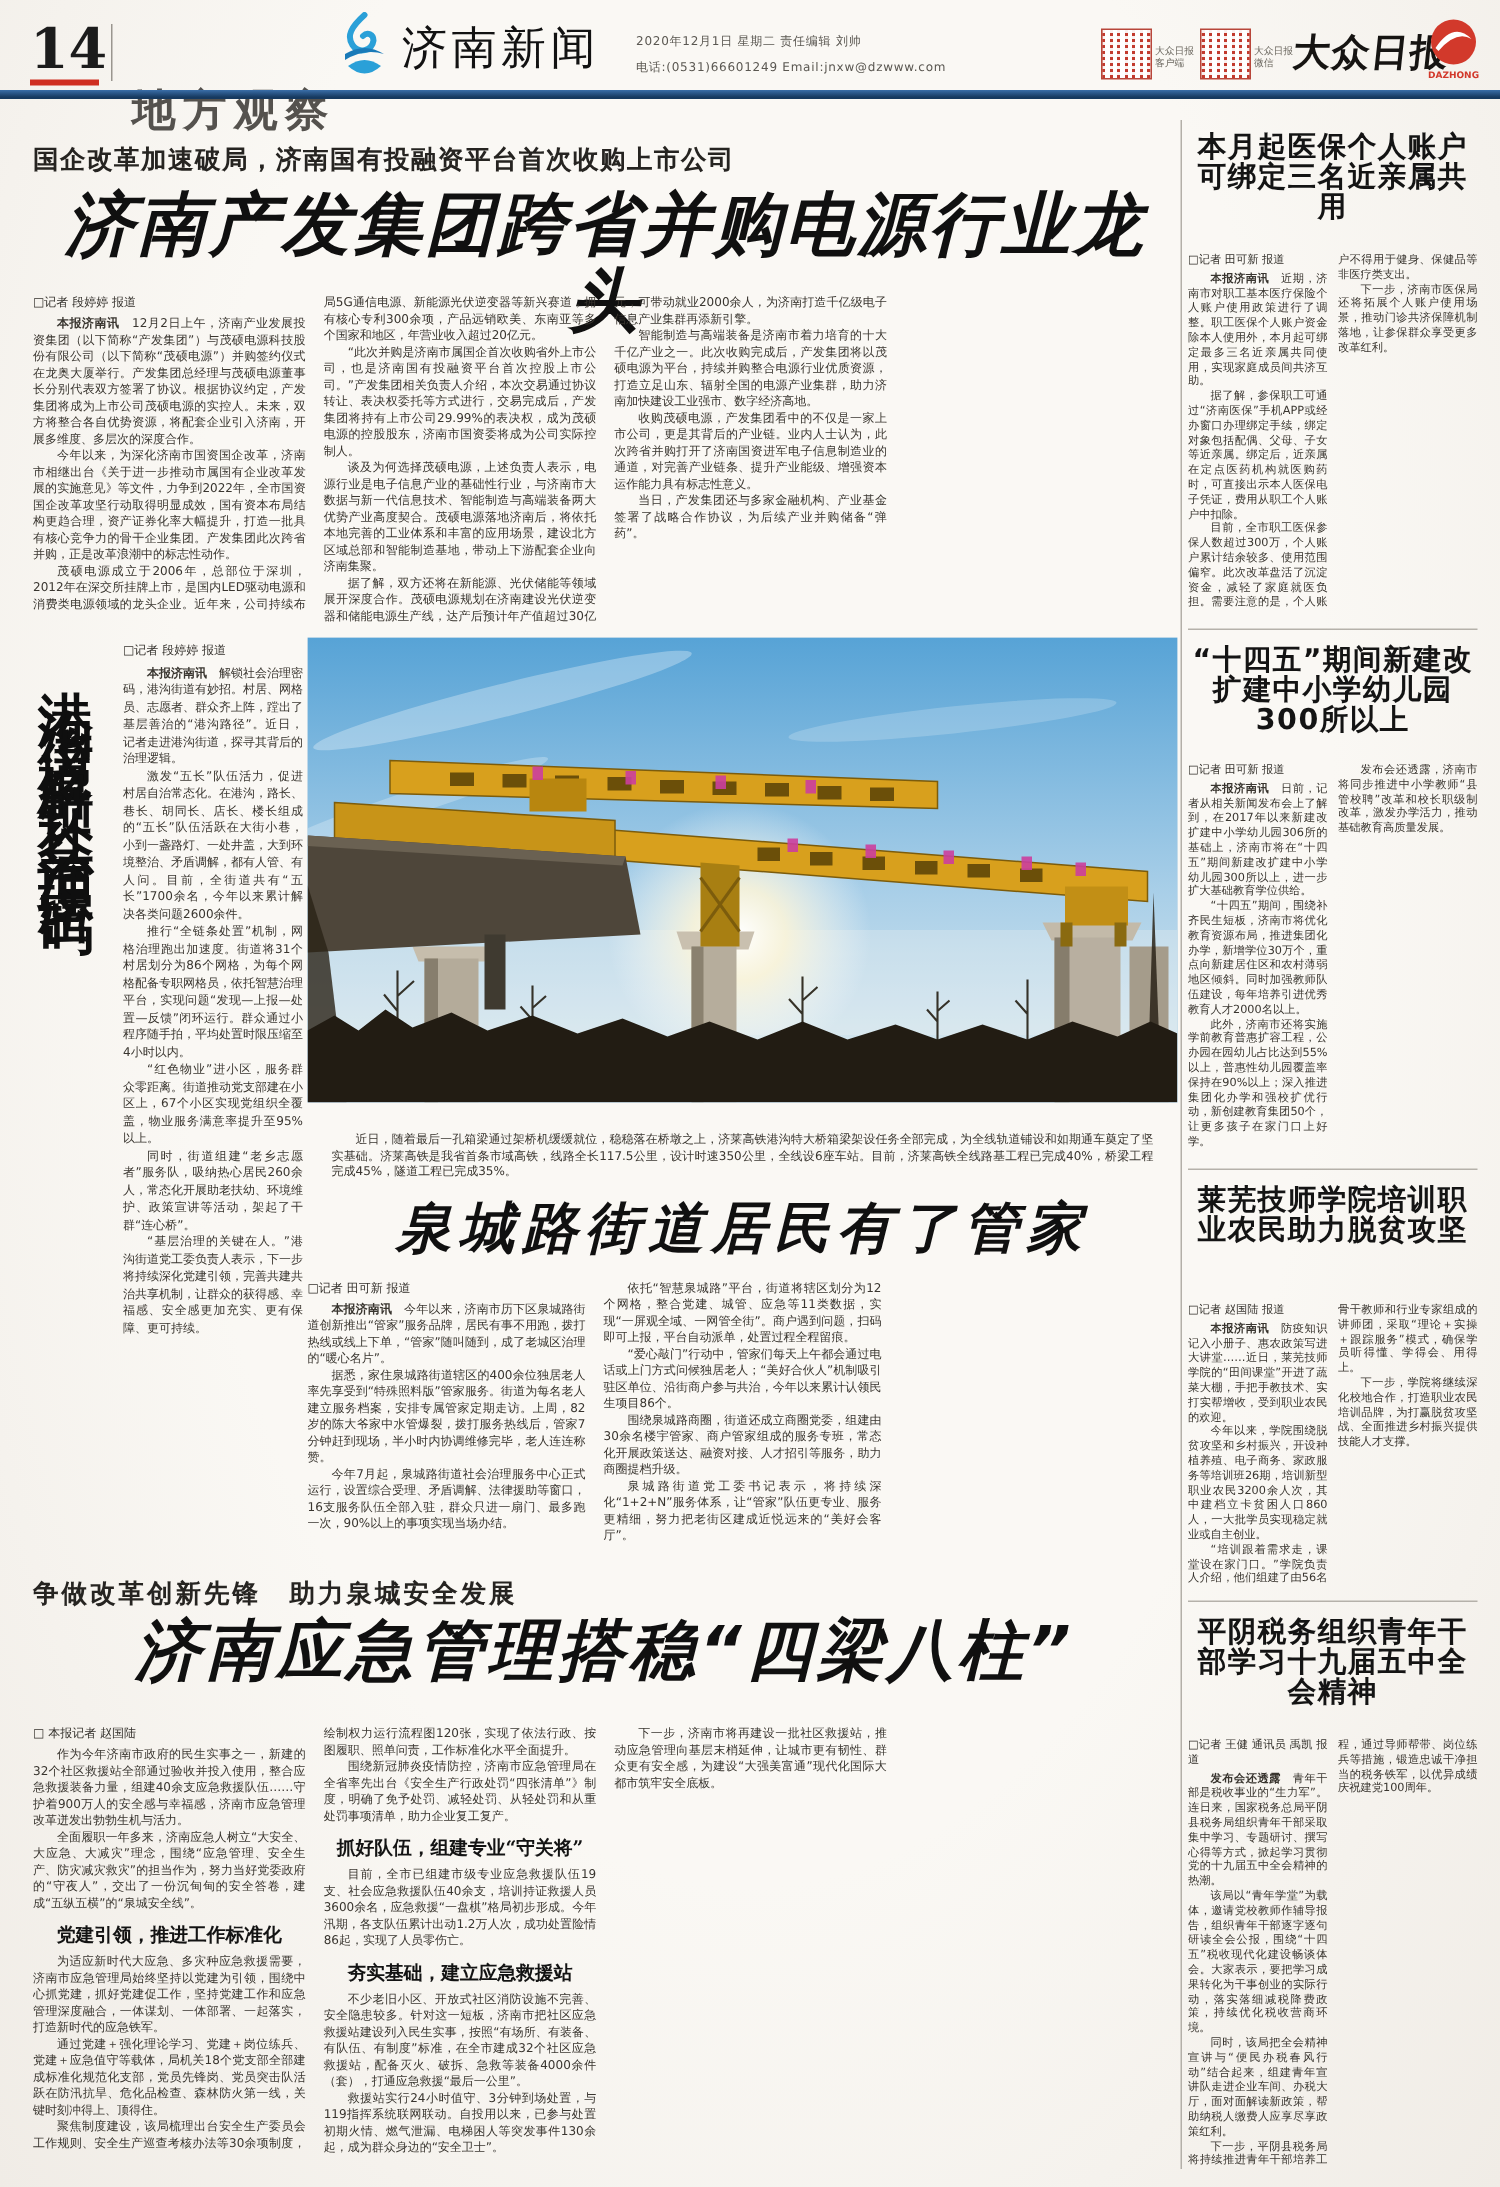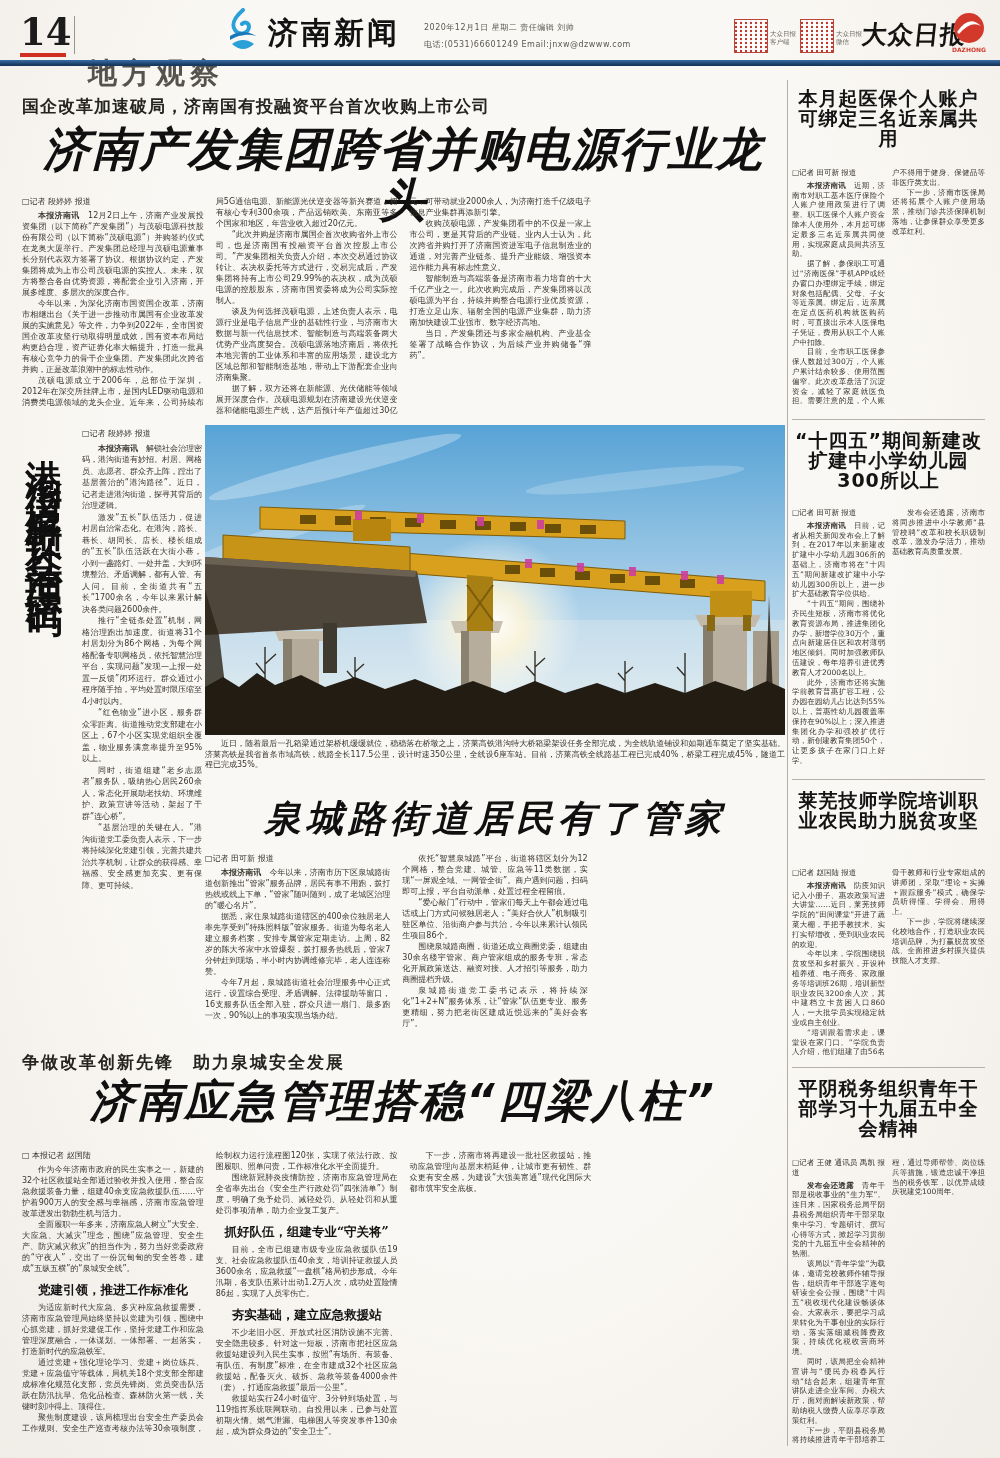--- a/index.html
+++ b/index.html
@@ -5,21 +5,21 @@
   html,body{margin:0;padding:0;background:#e8e5e0;}
   .page{position:relative;width:1000px;height:1458px;margin:0 auto;overflow:hidden;
         background:radial-gradient(ellipse at 50% 38%, #faf8f4 55%, #f0ece6 100%);
         font-family:"DejaVu Sans","Liberation Sans",sans-serif;color:#2e2c29;}
   .abs{position:absolute;}
   
   .pagenum{font-family:"DejaVu Serif","Liberation Serif",serif;font-size:37px;font-weight:bold;color:#1c1c1c;line-height:1;}
   .red-bar{background:#cf2e21;height:4px;width:46px;}
   .vrule{width:1px;background:#9a968f;}
   .section-title{font-size:29px;color:#55524e;letter-spacing:5px;font-weight:600;line-height:1;}
-  .edition-title{font-size:30px;color:#121212;font-weight:700;letter-spacing:3px;line-height:1;}
+  .edition-title{font-size:30px;color:#121212;font-weight:400;letter-spacing:3px;line-height:1;}
   .mast-small{font-size:8px;color:#5a5751;letter-spacing:.5px;line-height:1;margin-left:24px;}
   .blue-rule{left:0;top:60px;width:1000px;height:6px;background:linear-gradient(180deg,#3a6ea8 0%,#16395f 80%);}
   .qr{width:32px;height:32px;border:1px solid #b8463a;background:
       repeating-linear-gradient(0deg,#c23a2e 0 2px,rgba(255,255,255,.92) 2px 4px),
       repeating-linear-gradient(90deg,#c23a2e 0 2px,#fff 2px 5px);background-blend-mode:lighten;}
   .qr-label{font-size:6.5px;color:#6b675f;line-height:8px;}
   .brand{font-family:"DejaVu Serif","Liberation Serif",serif;font-size:25px;font-weight:bold;color:#161412;
          transform:skewX(-6deg);letter-spacing:1px;line-height:1;}
   
   .kicker{font-family:"DejaVu Serif","Liberation Serif",serif;font-weight:bold;color:#262421;text-align:left;}
@@ -33,21 +33,21 @@
   .flow-byline{margin:0 0 3px 0;text-indent:0;color:#34312c;}
   .flow-sub{font-family:"DejaVu Serif","Liberation Serif",serif;font-weight:bold;font-size:12.5px;
             text-align:center;margin:10px 0 7px;color:#131313;break-inside:avoid;}
   .lead-body{font-size:8px;line-height:11px;column-count:4;column-gap:12px;}
   .qcl-body{font-size:8px;line-height:11px;column-count:3;column-gap:12px;}
   .em-body{font-size:8px;line-height:11px;column-count:4;column-gap:12px;}
   .narrow-body{font-size:8px;line-height:11.5px;overflow:hidden;text-align:justify;color:#39352f;}
   .side-body{font-size:7.5px;line-height:9.8px;column-count:2;column-gap:7px;}
   .hsep{height:1px;background:#b5b1aa;}
   .caption-byline{font-size:8px;color:#39352f;text-align:right;margin:0 0 2px 0;}
-  .caption-text{font-size:8px;line-height:10.5px;text-align:justify;color:#39352f;margin:0;text-indent:2em;}
+  .caption-text{font-size:8px;line-height:10.5px;text-align:justify;color:#39352f;margin:16px;text-indent:2em;}
   .photo-frame{overflow:hidden;background:#9cc4e0;}
 </style>
 </head>
 <body>
 
 <div class="page">
 
   <div class="abs pagenum" style="left:20px;top:14px;">14</div>
   <div class="abs red-bar" style="left:20px;top:53px;"></div>
   <div class="abs vrule" style="left:74px;top:16px;height:38px;"></div>
@@ -84,22 +84,22 @@
   <div class="abs kicker" style="left:22px;top:95px;width:763px;font-size:17px;letter-spacing:1px;">国企改革加速破局，济南国有投融资平台首次收购上市公司</div>
   <div class="abs headline" style="left:22px;top:124px;width:763px;font-size:46px;letter-spacing:2px;">济南产发集团跨省并购电源行业龙头</div>
   <div class="abs cols lead-body" style="left:22px;top:196px;width:763px;height:222px;">
       <p class="flow-byline">□记者 段婷婷 报道</p>
       <p class="para"><b>本报济南讯　</b>12月2日上午，济南产业发展投资集团（以下简称“产发集团”）与茂硕电源科技股份有限公司（以下简称“茂硕电源”）并购签约仪式在龙奥大厦举行。产发集团总经理与茂硕电源董事长分别代表双方签署了协议。根据协议约定，产发集团将成为上市公司茂硕电源的实控人。未来，双方将整合各自优势资源，将配套企业引入济南，开展多维度、多层次的深度合作。</p>
       <p class="para">今年以来，为深化济南市国资国企改革，济南市相继出台《关于进一步推动市属国有企业改革发展的实施意见》等文件，力争到2022年，全市国资国企改革攻坚行动取得明显成效，国有资本布局结构更趋合理，资产证券化率大幅提升，打造一批具有核心竞争力的骨干企业集团。产发集团此次跨省并购，正是改革浪潮中的标志性动作。</p>
       <p class="para">茂硕电源成立于2006年，总部位于深圳，2012年在深交所挂牌上市，是国内LED驱动电源和消费类电源领域的龙头企业。近年来，公司持续布局5G通信电源、新能源光伏逆变器等新兴赛道，拥有核心专利300余项，产品远销欧美、东南亚等多个国家和地区，年营业收入超过20亿元。</p>
       <p class="para">“此次并购是济南市属国企首次收购省外上市公司，也是济南国有投融资平台首次控股上市公司。”产发集团相关负责人介绍，本次交易通过协议转让、表决权委托等方式进行，交易完成后，产发集团将持有上市公司29.99%的表决权，成为茂硕电源的控股股东，济南市国资委将成为公司实际控制人。</p>
       <p class="para">谈及为何选择茂硕电源，上述负责人表示，电源行业是电子信息产业的基础性行业，与济南市大数据与新一代信息技术、智能制造与高端装备两大优势产业高度契合。茂硕电源落地济南后，将依托本地完善的工业体系和丰富的应用场景，建设北方区域总部和智能制造基地，带动上下游配套企业向济南集聚。</p>
       <p class="para">据了解，双方还将在新能源、光伏储能等领域展开深度合作。茂硕电源规划在济南建设光伏逆变器和储能电源生产线，达产后预计年产值超过30亿元，可带动就业2000余人，为济南打造千亿级电子信息产业集群再添新引擎。</p>
+      <p class="para">智能制造与高端装备是济南市着力培育的十大千亿产业之一。此次收购完成后，产发集团将以茂硕电源为平台，持续并购整合电源行业优质资源，打造立足山东、辐射全国的电源产业集群，助力济南加快建设工业强市、数字经济高地。</p>
       <p class="para">收购茂硕电源，产发集团看中的不仅是一家上市公司，更是其背后的产业链。业内人士认为，此次跨省并购打开了济南国资进军电子信息制造业的通道，对完善产业链条、提升产业能级、增强资本运作能力具有标志性意义。</p>
-      <p class="para">智能制造与高端装备是济南市着力培育的十大千亿产业之一。此次收购完成后，产发集团将以茂硕电源为平台，持续并购整合电源行业优质资源，打造立足山东、辐射全国的电源产业集群，助力济南加快建设工业强市、数字经济高地。</p>
       <p class="para">当日，产发集团还与多家金融机构、产业基金签署了战略合作协议，为后续产业并购储备“弹药”。</p>
     </div>
 
   <div class="abs vert-headline" style="left:20px;top:430px;height:612px;">港沟街道解锁社会治理密码</div>
   <div class="abs narrow-body" style="left:82px;top:428px;width:120px;height:612px;">
       <p class="flow-byline">□记者 段婷婷 报道</p>
       <p class="para"><b>本报济南讯　</b>解锁社会治理密码，港沟街道有妙招。村居、网格员、志愿者、群众齐上阵，蹚出了基层善治的“港沟路径”。近日，记者走进港沟街道，探寻其背后的治理逻辑。</p>
       <p class="para">激发“五长”队伍活力，促进村居自治常态化。在港沟，路长、巷长、胡同长、店长、楼长组成的“五长”队伍活跃在大街小巷，小到一盏路灯、一处井盖，大到环境整治、矛盾调解，都有人管、有人问。目前，全街道共有“五长”1700余名，今年以来累计解决各类问题2600余件。</p>
       <p class="para">推行“全链条处置”机制，网格治理跑出加速度。街道将31个村居划分为86个网格，为每个网格配备专职网格员，依托智慧治理平台，实现问题“发现—上报—处置—反馈”闭环运行。群众通过小程序随手拍，平均处置时限压缩至4小时以内。</p>
       <p class="para">“红色物业”进小区，服务群众零距离。街道推动党支部建在小区上，67个小区实现党组织全覆盖，物业服务满意率提升至95%以上。</p>

